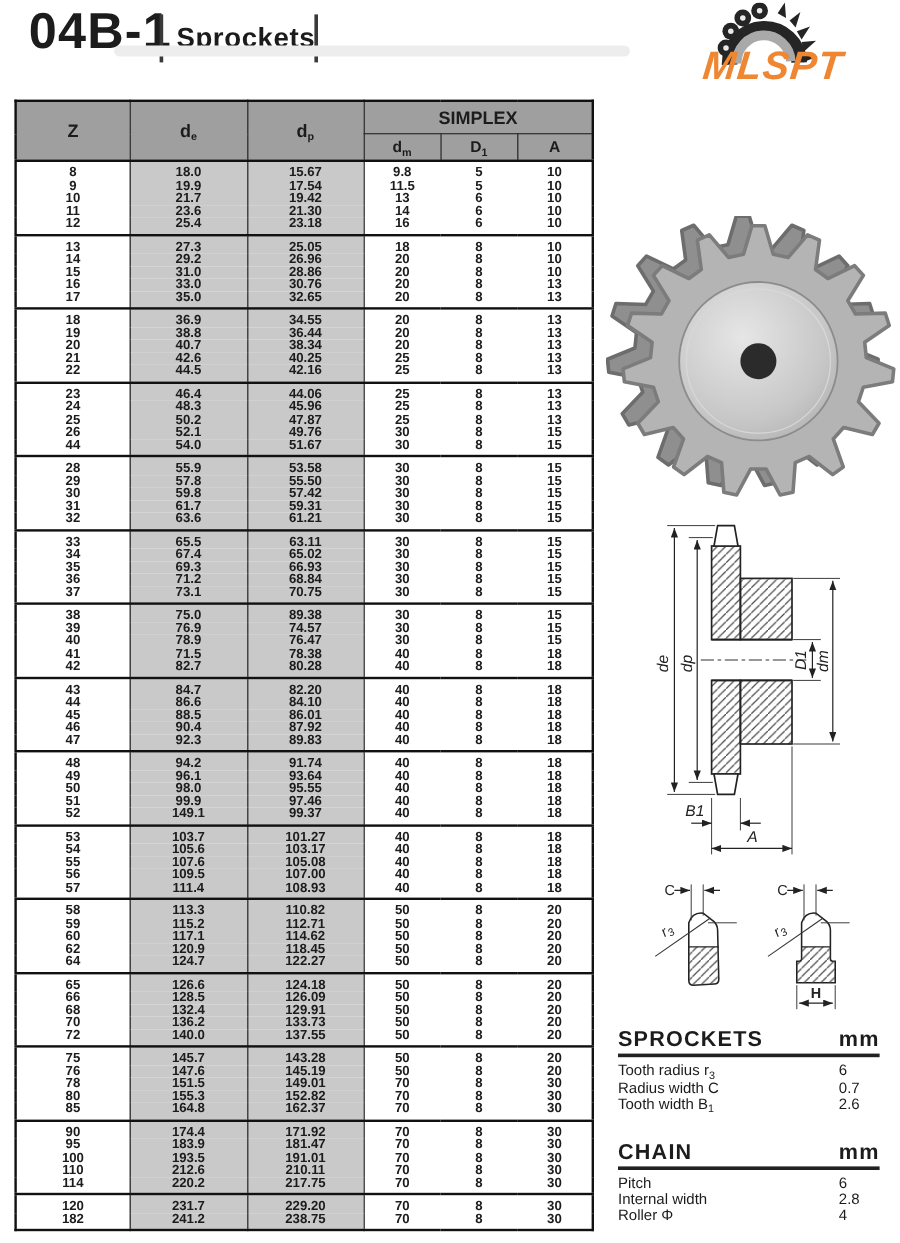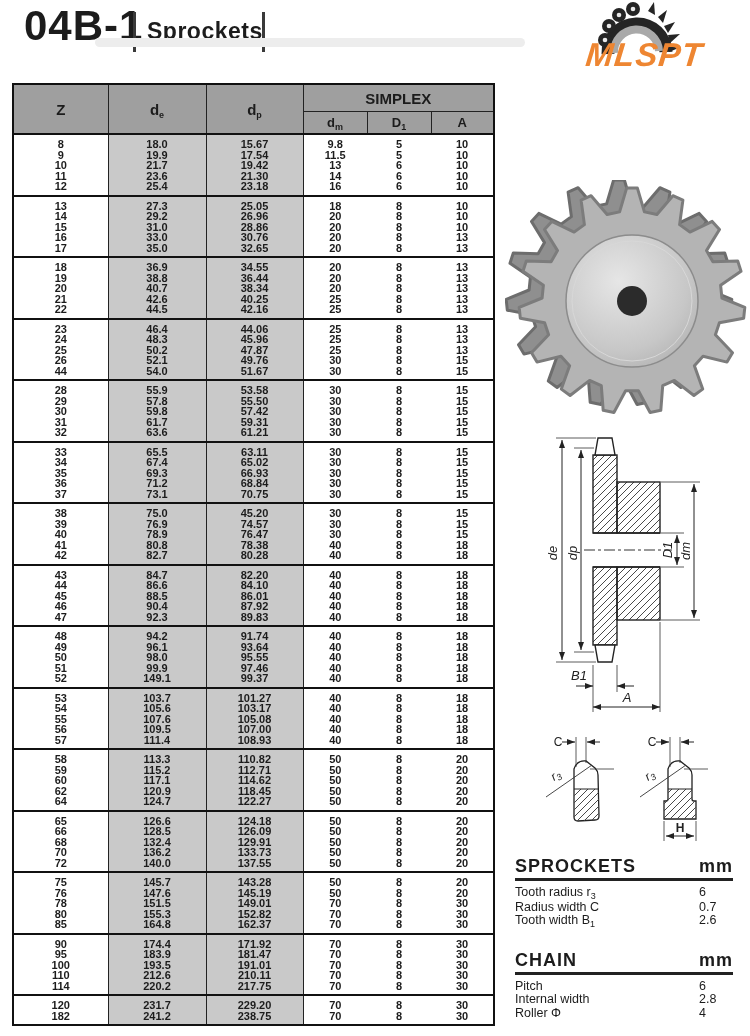--- a/index.html
+++ b/index.html
@@ -359,21 +359,21 @@
           <td class="dp">70.75</td>
           <td class="dm">30</td>
           <td class="d1">8</td>
           <td class="a">15</td>
         </tr>
       </tbody>
       <tbody>
         <tr>
           <td class="z">38</td>
           <td class="de">75.0</td>
-          <td class="dp">45.20</td>
+          <td class="dp">89.38</td>
           <td class="dm">30</td>
           <td class="d1">8</td>
           <td class="a">15</td>
         </tr>
         <tr>
           <td class="z">39</td>
           <td class="de">76.9</td>
           <td class="dp">74.57</td>
           <td class="dm">30</td>
           <td class="d1">8</td>
@@ -382,21 +382,21 @@
         <tr>
           <td class="z">40</td>
           <td class="de">78.9</td>
           <td class="dp">76.47</td>
           <td class="dm">30</td>
           <td class="d1">8</td>
           <td class="a">15</td>
         </tr>
         <tr>
           <td class="z">41</td>
-          <td class="de">80.8</td>
+          <td class="de">71.5</td>
           <td class="dp">78.38</td>
           <td class="dm">40</td>
           <td class="d1">8</td>
           <td class="a">18</td>
         </tr>
         <tr>
           <td class="z">42</td>
           <td class="de">82.7</td>
           <td class="dp">80.28</td>
           <td class="dm">40</td>

